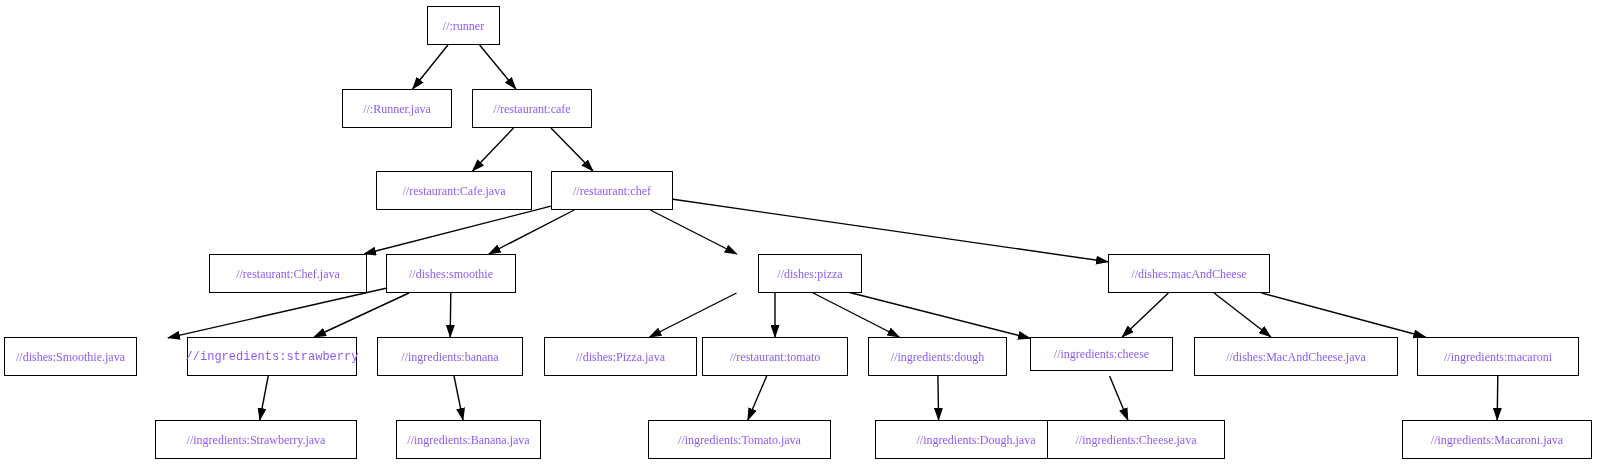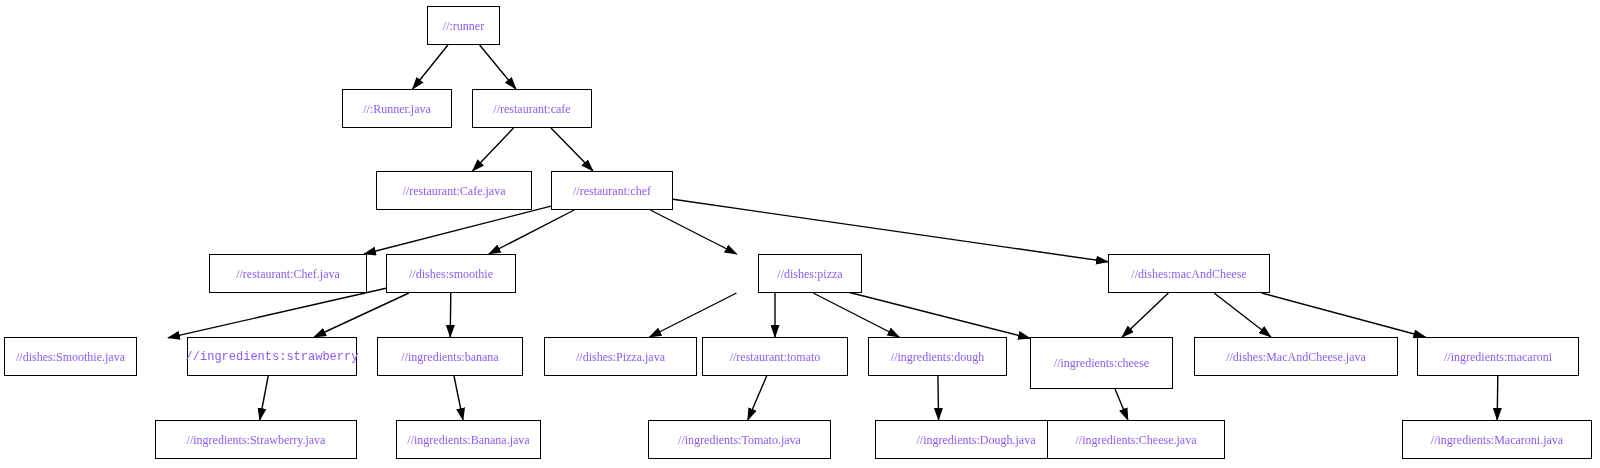--- a/index.html
+++ b/index.html
@@ -84,21 +84,21 @@
       <div class="node" style="left: 209px; top: 254px; width: 158px; height: 39px; background: rgb(255, 255, 255); border-color: rgb(0, 0, 0);">//restaurant:Chef.java</div>
       <div class="node" style="left: 386px; top: 254px; width: 130px; height: 39px; background: rgb(255, 255, 255); border-color: rgb(0, 0, 0);">//dishes:smoothie</div>
       <div class="node" style="left: 723px; top: 254px; width: 104px; height: 39px; background: rgb(255, 255, 255); border-color: rgb(0, 0, 0); margin-left: 35px;">//dishes:pizza</div>
       <div class="node" style="left: 1108px; top: 254px; width: 162px; height: 39px; background: rgb(255, 255, 255); border-color: rgb(0, 0, 0);">//dishes:macAndCheese</div>
       <div class="node" style="left: 4px; top: 337px; width: 133px; height: 39px; background: rgb(255, 255, 255); border-color: rgb(0, 0, 0);">//dishes:Smoothie.java</div>
       <div class="node" style="left: 187px; top: 337px; width: 170px; height: 39px; background: rgb(255, 255, 255); border-color: rgb(0, 0, 0); font-family: Liberation Mono, monospace;">//ingredients:strawberry</div>
       <div class="node" style="left: 377px; top: 337px; width: 146px; height: 39px; background: rgb(255, 255, 255); border-color: rgb(0, 0, 0);">//ingredients:banana</div>
       <div class="node" style="left: 544px; top: 337px; width: 153px; height: 39px; background: rgb(255, 255, 255); border-color: rgb(0, 0, 0);">//dishes:Pizza.java</div>
       <div class="node" style="left: 702px; top: 337px; width: 146px; height: 39px; background: rgb(255, 255, 255); border-color: rgb(0, 0, 0);">//restaurant:tomato</div>
       <div class="node" style="left: 868px; top: 337px; width: 139px; height: 39px; background: rgb(255, 255, 255); border-color: rgb(0, 0, 0);">//ingredients:dough</div>
-      <div class="node" style="left: 1030px; top: 337px; width: 143px; height: 52px; background: rgb(255, 255, 255); border-color: rgb(0, 0, 0);">//ingredients:cheese</div>
+      <div class="node" style="left: 1030px; top: 337px; width: 143px; height: 34px; background: rgb(255, 255, 255); border-color: rgb(0, 0, 0);">//ingredients:cheese</div>
       <div class="node" style="left: 1194px; top: 337px; width: 204px; height: 39px; background: rgb(255, 255, 255); border-color: rgb(0, 0, 0);">//dishes:MacAndCheese.java</div>
       <div class="node" style="left: 1417px; top: 337px; width: 162px; height: 39px; background: rgb(255, 255, 255); border-color: rgb(0, 0, 0);">//ingredients:macaroni</div>
       <div class="node" style="left: 155px; top: 420px; width: 202px; height: 39px; background: rgb(255, 255, 255); border-color: rgb(0, 0, 0);">//ingredients:Strawberry.java</div>
       <div class="node" style="left: 396px; top: 420px; width: 145px; height: 39px; background: rgb(255, 255, 255); border-color: rgb(0, 0, 0);">//ingredients:Banana.java</div>
       <div class="node" style="left: 648px; top: 420px; width: 183px; height: 39px; background: rgb(255, 255, 255); border-color: rgb(0, 0, 0);">//ingredients:Tomato.java</div>
       <div class="node" style="left: 875px; top: 420px; width: 202px; height: 39px; background: rgb(255, 255, 255); border-color: rgb(0, 0, 0);">//ingredients:Dough.java</div>
       <div class="node" style="left: 1047px; top: 420px; width: 178px; height: 39px; background: rgb(255, 255, 255); border-color: rgb(0, 0, 0);">//ingredients:Cheese.java</div>
       <div class="node" style="left: 1402px; top: 420px; width: 190px; height: 39px; background: rgb(255, 255, 255); border-color: rgb(0, 0, 0);">//ingredients:Macaroni.java</div>
     </div>
 </div>

